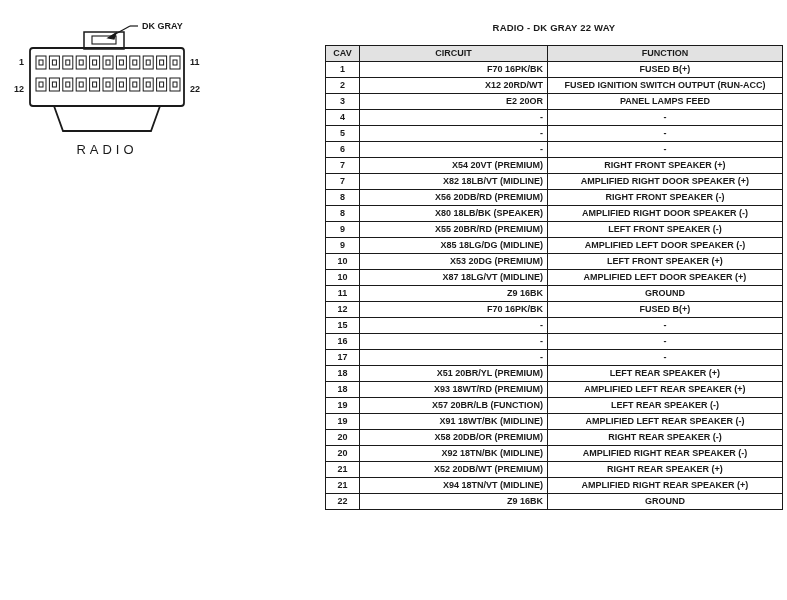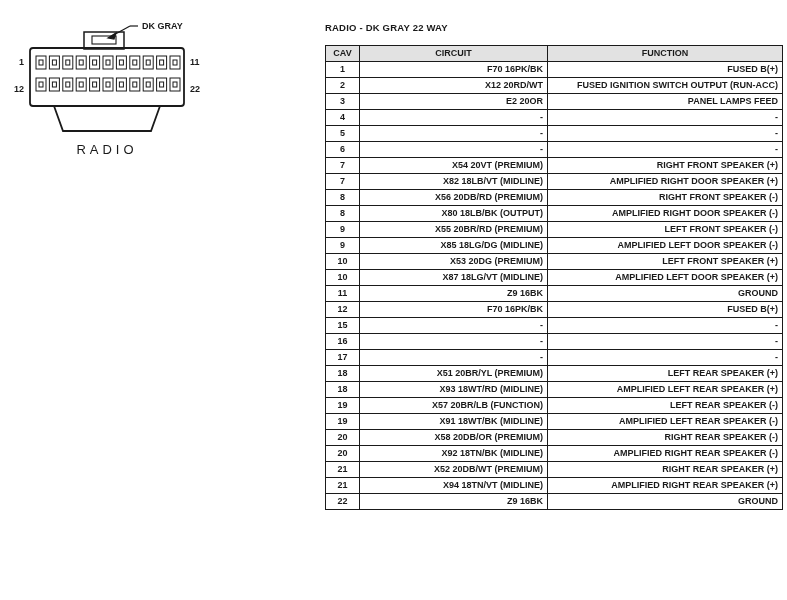--- a/index.html
+++ b/index.html
@@ -14,37 +14,37 @@
   
   .connector-wrap { position:absolute; left:4px; top:12px; width:250px; height:180px;text-align:center; }
   .connector-wrap svg { width:100%; height:100%; }
   .connector-wrap text { font-family:"Liberation Sans", sans-serif; fill:var(--ink); }
   .lbl-small { font-size:9px; font-weight:bold; }
   .lbl-radio { font-size:13px; letter-spacing:4px; }
 
   
   .table-wrap { position:absolute; left:325px; top:22px; width:458px; }
   .table-title {
-    text-align:left; font-size:9.5px; font-weight:bold;
+    text-align:center; font-size:9.5px; font-weight:bold;
     margin-bottom:3px; letter-spacing:0.2px;
   }
   table.pinout {
     border-collapse:collapse; width:100%; table-layout:fixed;margin-top:12px;
   }
   table.pinout th, table.pinout td {
     border:1px solid var(--ink);
     font-size:9px; font-weight:bold;
     padding:2px 4px; height:15px;
     white-space:nowrap; overflow:hidden;
     line-height:11px;
   }
   table.pinout th { background:var(--header-bg); text-align:center; height:14px; }
   .col-cav { width:34px; text-align:center; }
   .col-circuit { width:188px; text-align:right; }
-  .col-function { text-align:right; }
+  .col-function { text-align:center; }
 </style>
 </head>
 <body>
 
 <div class="connector-wrap">
   <svg viewBox="0 0 250 180">
 
     <g stroke="#1a1a1a" stroke-width="1.2" fill="#1a1a1a">
       <line x1="126" y1="14" x2="106" y2="25"></line>
       <line x1="126" y1="14" x2="134" y2="14"></line>
@@ -172,21 +172,21 @@
           <td class="col-circuit">X82 18LB/VT (MIDLINE)</td>
           <td class="col-function">AMPLIFIED RIGHT DOOR SPEAKER (+)</td>
         </tr>
         <tr>
           <td class="col-cav">8</td>
           <td class="col-circuit">X56 20DB/RD (PREMIUM)</td>
           <td class="col-function">RIGHT FRONT SPEAKER (-)</td>
         </tr>
         <tr>
           <td class="col-cav">8</td>
-          <td class="col-circuit">X80 18LB/BK (OUTPUT)</td>
+          <td class="col-circuit">X80 18LB/BK (SPEAKER)</td>
           <td class="col-function">AMPLIFIED RIGHT DOOR SPEAKER (-)</td>
         </tr>
         <tr>
           <td class="col-cav">9</td>
           <td class="col-circuit">X55 20BR/RD (PREMIUM)</td>
           <td class="col-function">LEFT FRONT SPEAKER (-)</td>
         </tr>
         <tr>
           <td class="col-cav">9</td>
           <td class="col-circuit">X85 18LG/DG (MIDLINE)</td>
@@ -227,21 +227,21 @@
           <td class="col-circuit">-</td>
           <td class="col-function">-</td>
         </tr>
         <tr>
           <td class="col-cav">18</td>
           <td class="col-circuit">X51 20BR/YL (PREMIUM)</td>
           <td class="col-function">LEFT REAR SPEAKER (+)</td>
         </tr>
         <tr>
           <td class="col-cav">18</td>
-          <td class="col-circuit">X93 18WT/RD (MIDLINE)</td>
+          <td class="col-circuit">X93 18WT/RD (PREMIUM)</td>
           <td class="col-function">AMPLIFIED LEFT REAR SPEAKER (+)</td>
         </tr>
         <tr>
           <td class="col-cav">19</td>
           <td class="col-circuit">X57 20BR/LB (FUNCTION)</td>
           <td class="col-function">LEFT REAR SPEAKER (-)</td>
         </tr>
         <tr>
           <td class="col-cav">19</td>
           <td class="col-circuit">X91 18WT/BK (MIDLINE)</td>

